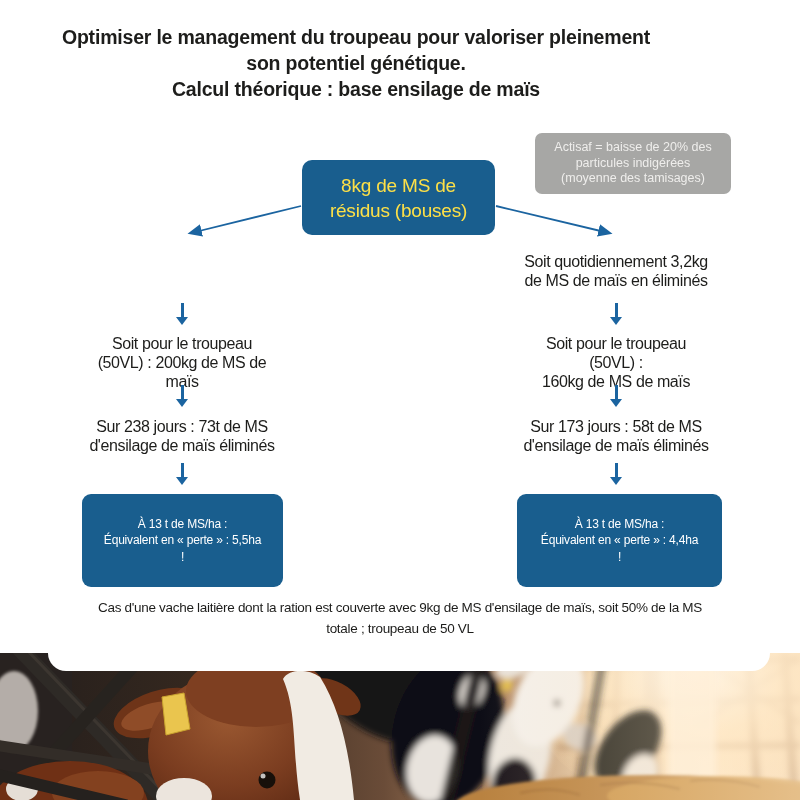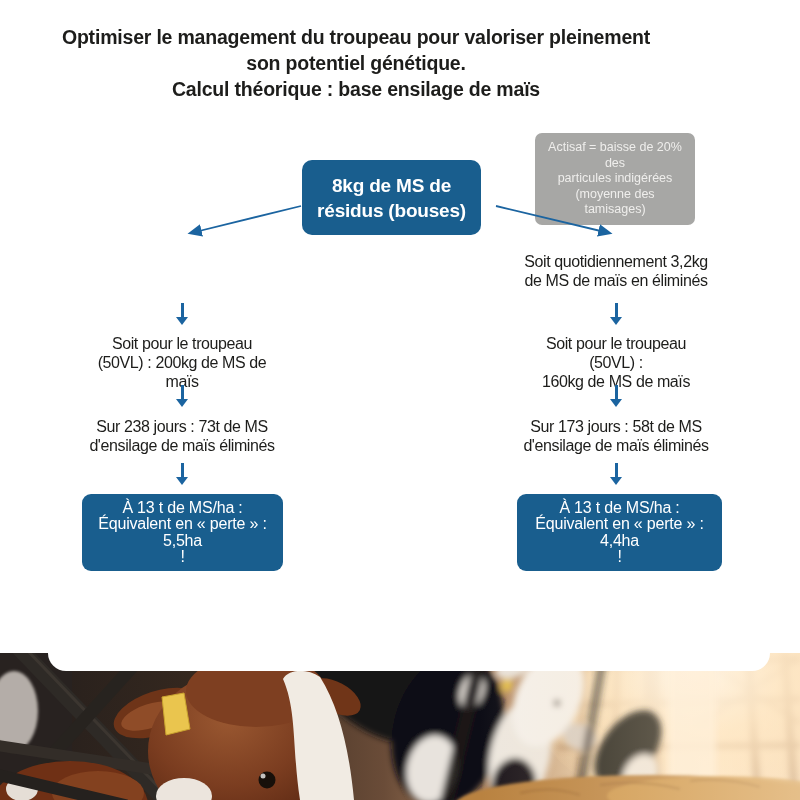--- a/index.html
+++ b/index.html
@@ -13,50 +13,50 @@
   body{font-family:"Liberation Sans",sans-serif;}
   .page{position:relative;width:800px;height:800px;background:#fff;overflow:hidden;}
   .pre{white-space:pre-line;}
 
   .title{
     position:absolute;top:24px;left:0;width:712px;
     text-align:center;font-size:19.5px;font-weight:bold;line-height:26px;
     color:var(--text-dark);letter-spacing:-0.2px;
   }
   .callout{
-    position:absolute;left:535px;top:133px;width:160px;
+    position:absolute;left:535px;top:133px;width:196px;
     background:var(--callout-gray);border-radius:7px;
     color:#efeeec;font-size:12.5px;line-height:15.5px;
-    text-align:center;padding:7px 12px;
+    text-align:center;padding:7px 0;
   }
   .root-box{
-    position:absolute;left:302px;top:160px;width:179px;height:75px;
+    position:absolute;left:302px;top:160px;width:193px;height:75px;
     background:var(--accent-blue);border-radius:10px;
-    color:#ffffff;font-size:19px;font-weight:bold;line-height:25px;
+    color:#fde047;font-size:19px;font-weight:normal;line-height:25px;
     display:flex;align-items:center;justify-content:center;text-align:center;
     letter-spacing:-0.2px;
   }
   .connectors{position:absolute;left:0;top:0;width:800px;height:800px;pointer-events:none;}
   .conn{stroke:var(--arrow-blue);stroke-width:1.8px;}
   .ah{fill:var(--arrow-blue);}
 
   .step{
     position:absolute;width:250px;text-align:center;
     font-size:16px;line-height:19.2px;letter-spacing:-0.4px;
     color:var(--text-dark);
   }
   .v-arrow{position:absolute;width:14px;height:23px;}
   .v-arrow .stem{position:absolute;left:50%;top:0;width:3px;height:15px;margin-left:-1.5px;background:var(--arrow-blue);}
   .v-arrow .head{position:absolute;left:50%;top:14px;margin-left:-6px;width:0;height:0;
     border-left:6px solid transparent;border-right:6px solid transparent;border-top:8px solid var(--arrow-blue);}
 
   .result-box{
-    position:absolute;top:494px;height:77px;
+    position:absolute;top:494px;height:93px;
     background:var(--accent-blue);border-radius:9px;
-    color:#fff;font-size:16px;line-height:16.5px;letter-spacing:-0.2px;
+    color:#fff;font-size:12px;line-height:16.5px;letter-spacing:-0.2px;
     display:flex;align-items:center;justify-content:center;text-align:center;
     padding:4px 6px;
   }
   .footnote{
     position:absolute;left:30px;top:597px;width:740px;
     text-align:center;font-size:13.5px;line-height:21px;letter-spacing:-0.3px;
     color:var(--text-dark);
   }
   .photo{position:absolute;left:0;top:653px;width:800px;height:147px;display:block;}
   .panel-notch{
@@ -127,20 +127,22 @@
   <div class="step pre" style="left:491px;top:417px;">Sur 173 jours : 58t de MS
 d'ensilage de maïs éliminés</div>
   <div class="v-arrow" style="left:609px;top:463px;">
       <span class="stem"></span>
       <span class="head"></span>
     </div>
   <div class="result-box pre" style="left:517px;width:205px;">À 13 t de MS/ha :
 Équivalent en « perte » : 4,4ha
 !</div>
 
+  <div class="footnote pre">Cas d'une vache laitière dont la ration est couverte avec 9kg de MS d'ensilage de maïs, soit 50% de la MS
+totale ; troupeau de 50 VL</div>
 
   <svg class="photo" viewBox="0 0 800 147" preserveAspectRatio="none" aria-hidden="true">
     <defs>
       <linearGradient id="bg" x1="0" y1="0" x2="1" y2="0">
         <stop offset="0" stop-color="#241e1c"></stop>
         <stop offset="0.28" stop-color="#37291f"></stop>
         <stop offset="0.48" stop-color="#6a4c38"></stop>
         <stop offset="0.62" stop-color="#b08662"></stop>
         <stop offset="0.75" stop-color="#ecd2ae"></stop>
         <stop offset="0.88" stop-color="#fff0da"></stop>

